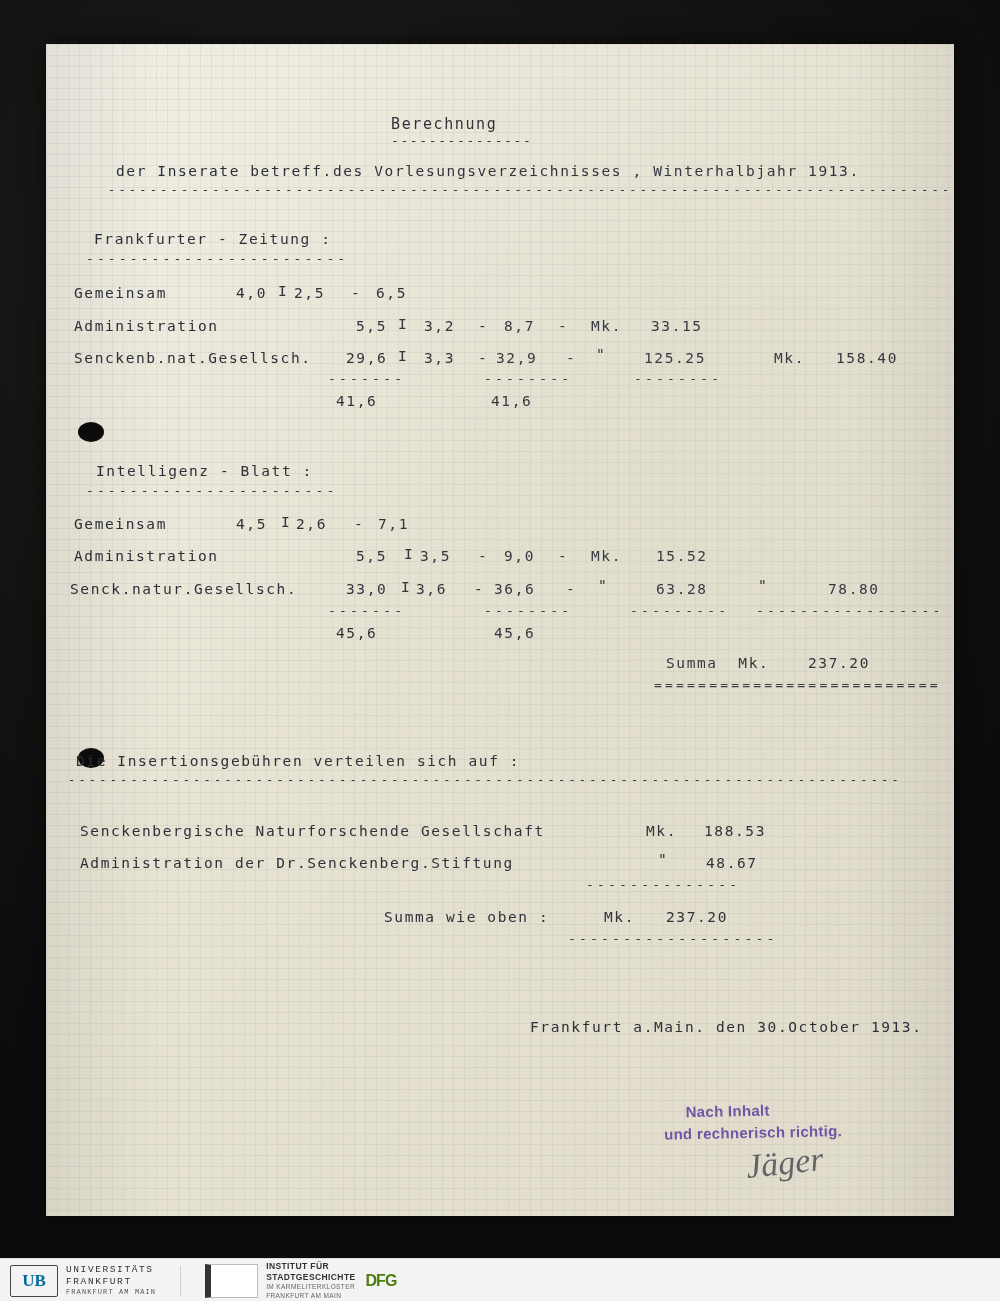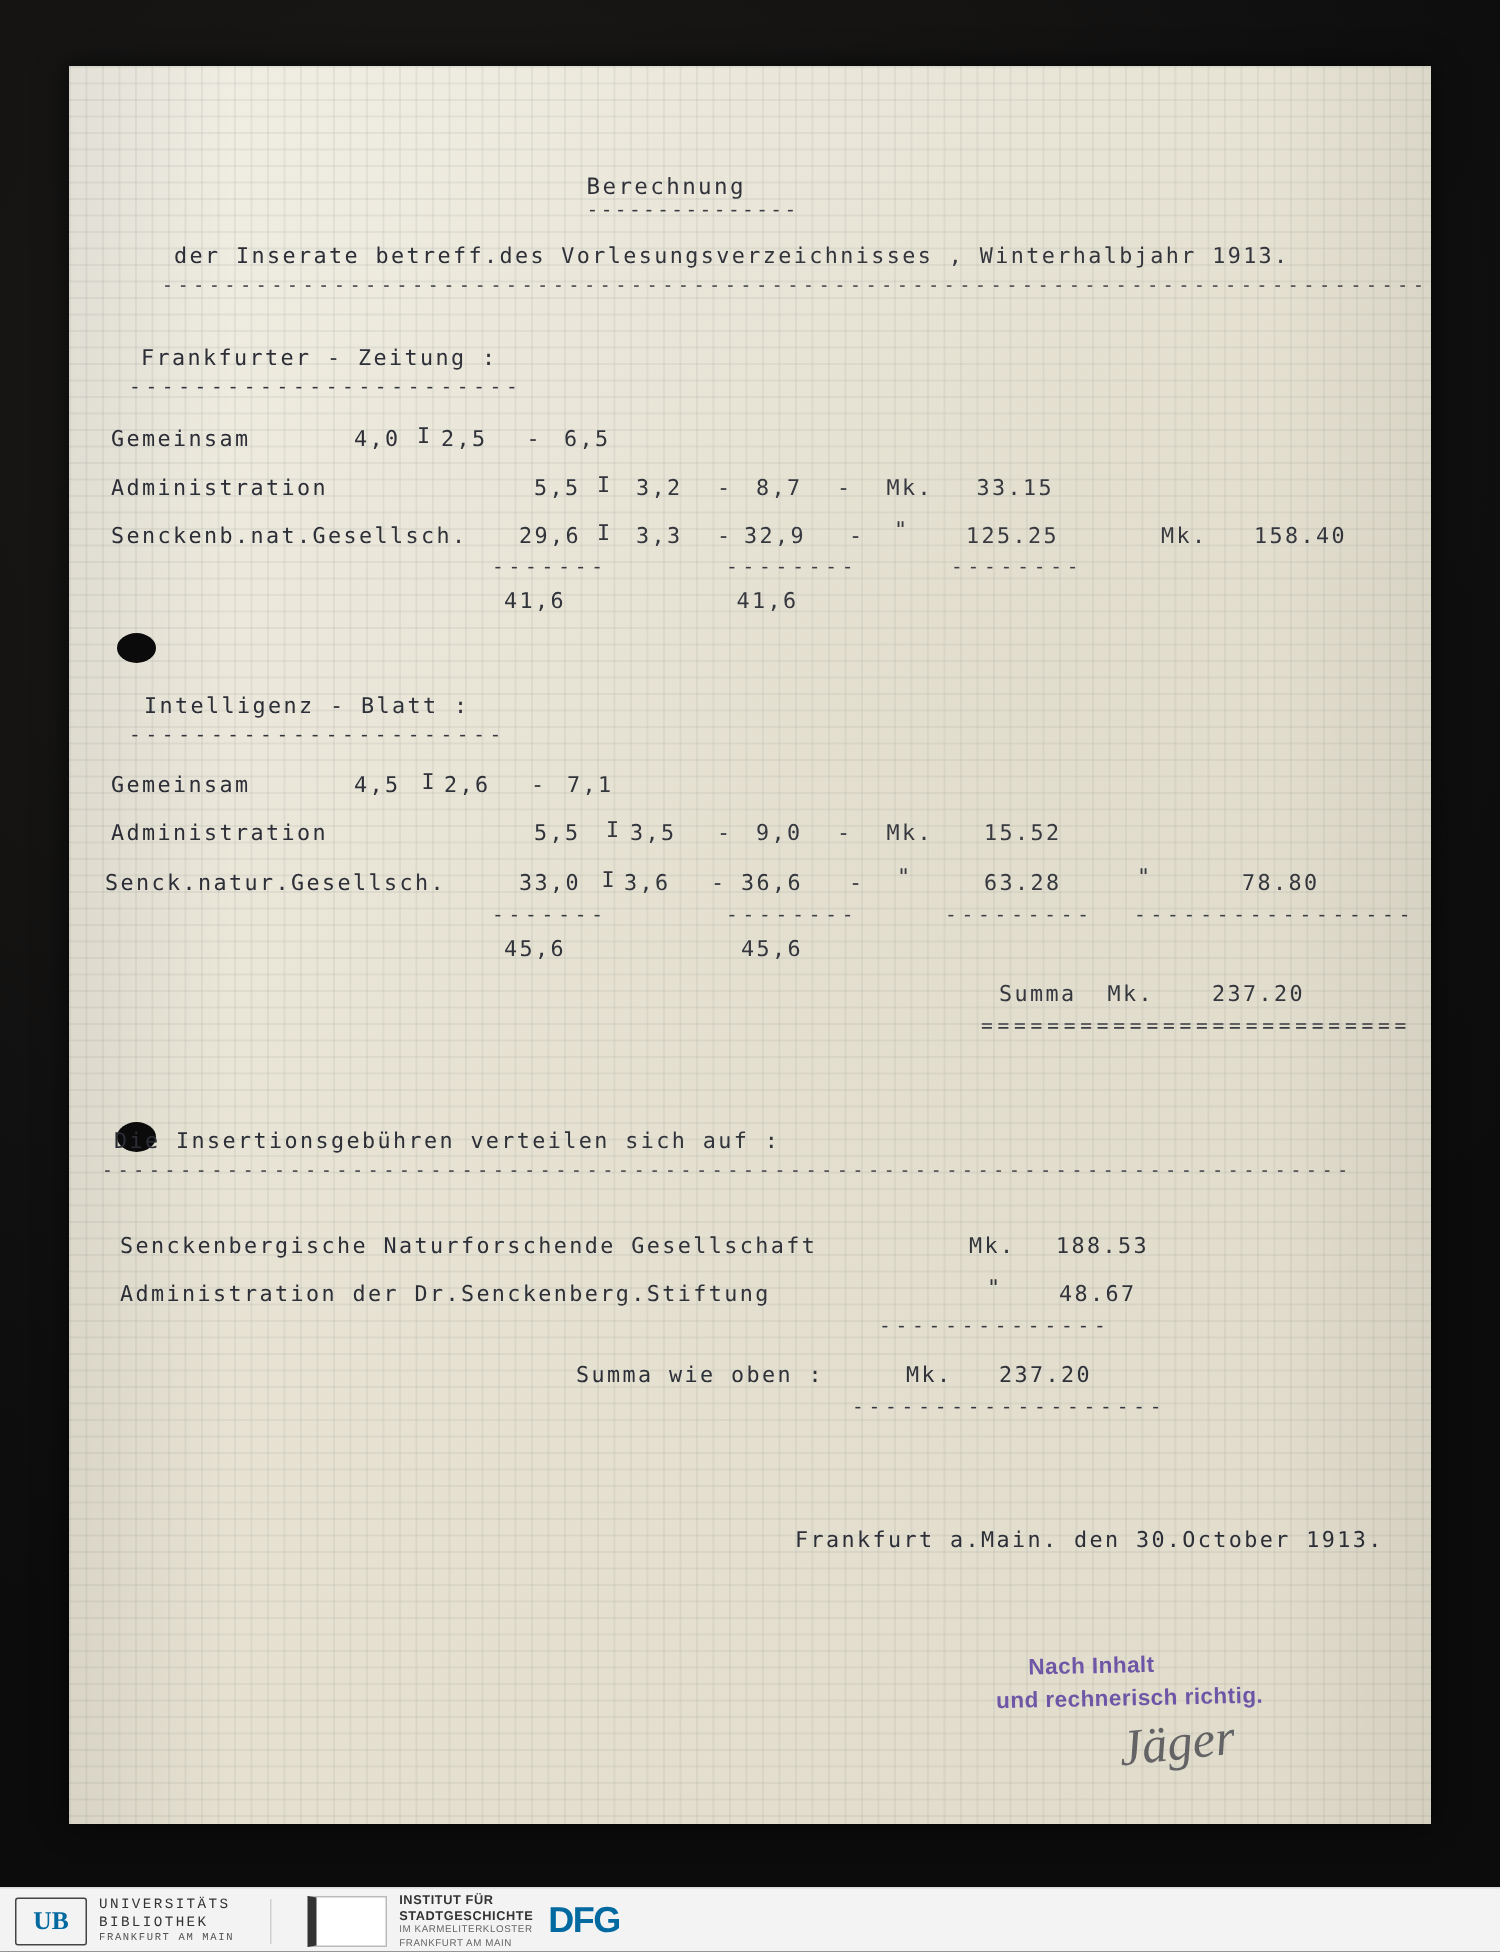--- a/index.html
+++ b/index.html
@@ -141,23 +141,23 @@
   #footer-center {
     flex: 1;
     text-align: center;
     font-family: "Liberation Sans", sans-serif;
     font-size: 15px;
     color: #3c3c3c;
   }
   .dfg-mark {
     font-family: "Liberation Sans", sans-serif;
     font-weight: bold;
-    font-size: 24px;
+    font-size: 16px;
     letter-spacing: -1px;
-    color: #0369a1;
+    color: #4d7c0f;
     padding-right: 34px;
   }
 
   
   #stamp {
     position: absolute;
     left: 640px;
     top: 1055px;
     width: 220px;
     height: 60px;
@@ -310,21 +310,21 @@
 
   </div>
 </div>
 
 <div id="footer">
 
   <div class="footer-logo">
     <div class="ub-mark">UB</div>
     <div class="ub-text">
       <div>UNIVERSITÄTS</div>
-      <div>BIBLIOTHEK</div>
+      <div>FRANKFURT</div>
       <div class="small">FRANKFURT AM MAIN</div>
     </div>
   </div>
 
   <div class="divider-v"></div>
 
   <div class="footer-logo">
     <div class="isg-mark"></div>
     <div class="isg-text">
       <div>INSTITUT FÜR</div>

